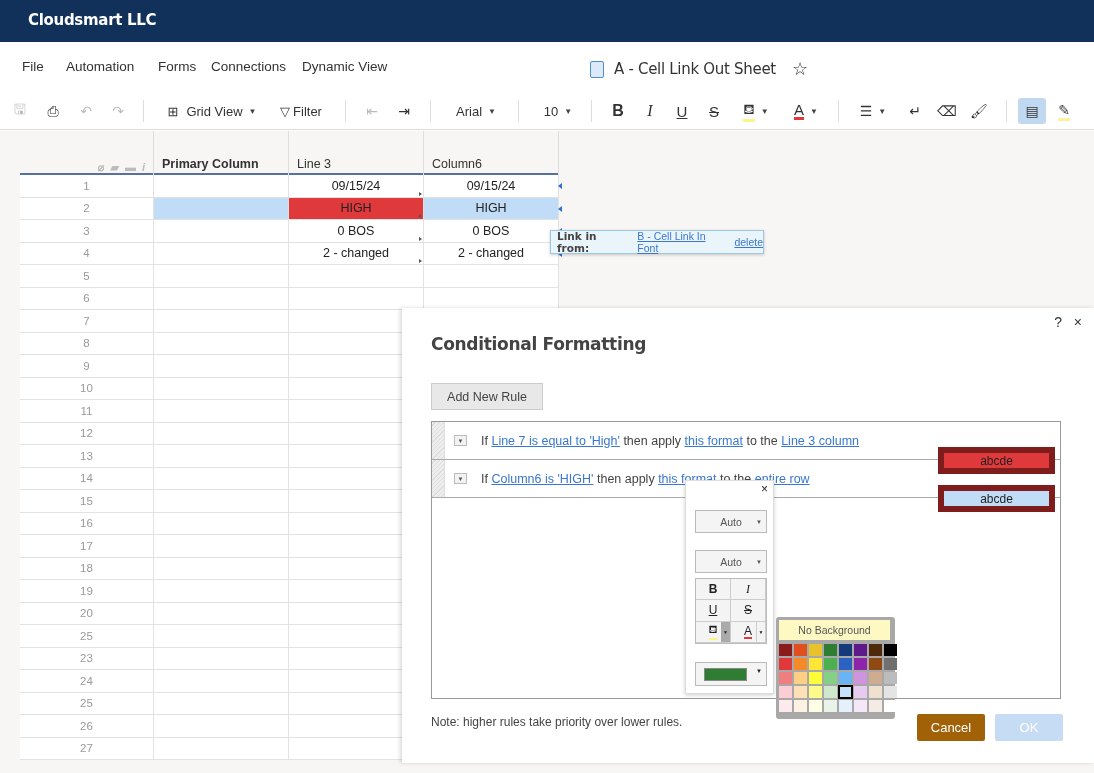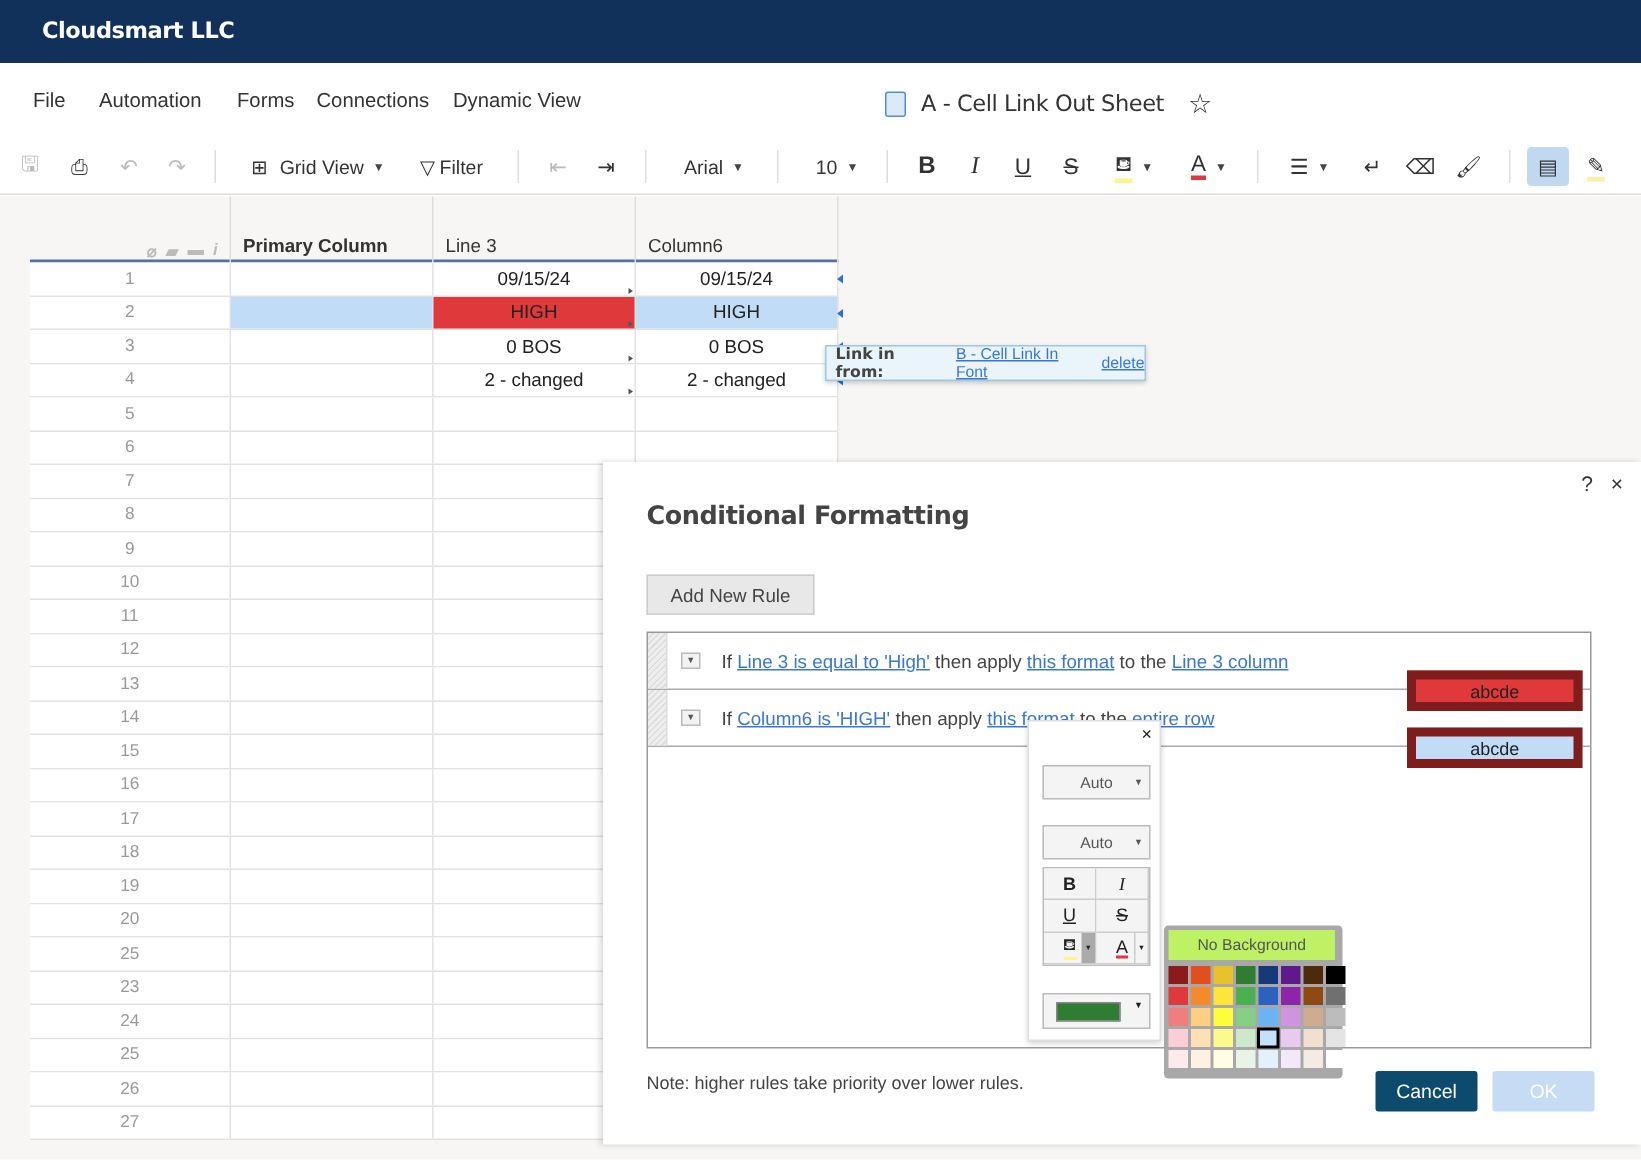--- a/index.html
+++ b/index.html
@@ -41,34 +41,34 @@
   .dlg-title { position: absolute; left: 29px; top: 26px; font-family: "DejaVu Sans", sans-serif; font-size: 17px; font-weight: bold; color: #444; letter-spacing: -0.3px; }
   .add-rule { position: absolute; left: 29px; top: 75px; width: 112px; height: 27px; background: #e8e8e8; border: 1px solid #ccc; font-size: 12.5px; color: #444; display: flex; align-items: center; justify-content: center; cursor: pointer; }
   .rules { position: absolute; left: 29px; top: 113px; width: 630px; height: 278px; border: 1px solid #999; }
   .rule { position: relative; height: 38px; border-bottom: 1px solid #aaa; display: flex; align-items: center; }
   .drag { width: 13px; height: 100%; background: repeating-linear-gradient(135deg, #eee 0, #eee 2px, #ddd 2px, #ddd 3px); border-right: 1px solid #ddd; cursor: grab; }
   .rule-dd { width: 13px; height: 11px; border: 1px solid #bbb; background: #f2f2f2; margin-left: 9px; font-size: 6px; color: #555; display: flex; align-items: center; justify-content: center; cursor: pointer; }
   .rule-text { margin-left: 14px; font-size: 12.5px; color: #444; }
   .rule-text a { color: #3a78d0; text-decoration: underline; cursor: pointer; }
   .swatch { position: absolute; right: 5px; top: 5px; width: 117px; height: 27px; border: 6px solid #7f1d1d; font-size: 12px; display: flex; align-items: center; justify-content: center; margin-top: 20px; }
   .note { position: absolute; left: 29px; top: 407px; font-size: 12px; color: #444; }
-  .btn-cancel { position: absolute; left: 515px; top: 406px; width: 68px; height: 27px; background: #0c4a6e; color: #fff; font-size: 13px; display: flex; align-items: center; justify-content: center; border-radius: 2px; cursor: pointer; }
+  .btn-cancel { position: absolute; left: 515px; top: 406px; width: 68px; height: 27px; background: #a16207; color: #fff; font-size: 13px; display: flex; align-items: center; justify-content: center; border-radius: 2px; cursor: pointer; }
   .btn-ok { position: absolute; left: 593px; top: 406px; width: 68px; height: 27px; background: #c6dcf5; color: #fff; font-size: 13px; display: flex; align-items: center; justify-content: center; border-radius: 2px; }
   .fmt-pop { position: absolute; left: 685px; top: 480px; width: 89px; height: 214px; background: #fff; border: 1px solid #ddd; box-shadow: 0 1px 4px rgba(0,0,0,0.2); }
   .fp-close { position: absolute; right: 5px; top: 1px; font-size: 12px; cursor: pointer; }
   .fp-label { position: absolute; left: 0; width: 89px; text-align: center; font-size: 10.5px; color: #555; margin-top: 20px; }
   .fp-select { position: absolute; left: 9px; width: 72px; height: 23px; border: 1px solid #bbb; background: #f4f4f4; font-size: 10.5px; color: #555; display: flex; align-items: center; justify-content: center; cursor: pointer; }
   .fp-select .dd { position: absolute; right: 4px; font-size: 6px; }
   .fp-grid { position: absolute; left: 9px; top: 97px; width: 72px; height: 66px; border: 1px solid #bbb; display: grid; grid-template-columns: 1fr 1fr; grid-template-rows: 1fr 1fr 1fr; }
   .fp-btn { border-right: 1px solid #ccc; border-bottom: 1px solid #ccc; display: flex; align-items: center; justify-content: center; font-size: 12px; background: #f4f4f4; cursor: pointer; position: relative; }
   .taskbar-sel { position: absolute; left: 9px; top: 181px; width: 72px; height: 24px; border: 1px solid #bbb; background: #f4f4f4; cursor: pointer; }
   .taskbar-sel .clr { position: absolute; left: 8px; top: 5px; width: 43px; height: 13px; background: #2e7d32; border: 1px solid #888; }
   .taskbar-sel .dd { position: absolute; right: 4px; top: 5px; font-size: 6px; }
   .palette { position: absolute; left: 776px; top: 617px; width: 119px; height: 102px; background: #a8a8a8; border-radius: 3px; padding: 3px; }
-  .no-bg { width: 111px; height: 20px; background: #bef264; font-size: 10.5px; color: #555; display: flex; align-items: center; justify-content: center; margin-bottom: 4px; cursor: pointer; }
+  .no-bg { width: 111px; height: 20px; background: #fef9c3; font-size: 10.5px; color: #555; display: flex; align-items: center; justify-content: center; margin-bottom: 4px; cursor: pointer; }
   .pal-grid { display: grid; grid-template-columns: repeat(8, 13px); grid-auto-rows: 12px; gap: 2px; }
   .pal-sw { cursor: pointer; }
   .pal-sw.sel { outline: 2px solid #000; outline-offset: -1px; }
 </style>
 </head>
 <body>
 
 <div class="topbar">Cloudsmart LLC</div>
 
 <div class="menubar">
@@ -324,21 +324,21 @@
   <span class="dlg-help">?</span>
   <span class="dlg-close">×</span>
   <div class="dlg-title">Conditional Formatting</div>
   <div class="add-rule">Add New Rule</div>
   <div class="rules">
     <div class="rule">
       <div class="drag"></div>
       <div class="rule-dd">▼</div>
       <div class="rule-text">
         <span>If</span>
-        <a>Line 3 is equal to 'High'</a>
+        <a>Line 7 is equal to 'High'</a>
         <span>then apply</span>
         <a>this format</a>
         <span>to the</span>
         <a>Line 3 column</a>
       </div>
       <div class="swatch" style="background:#e0393b">abcde</div>
     </div>
     <div class="rule">
       <div class="drag"></div>
       <div class="rule-dd">▼</div>

